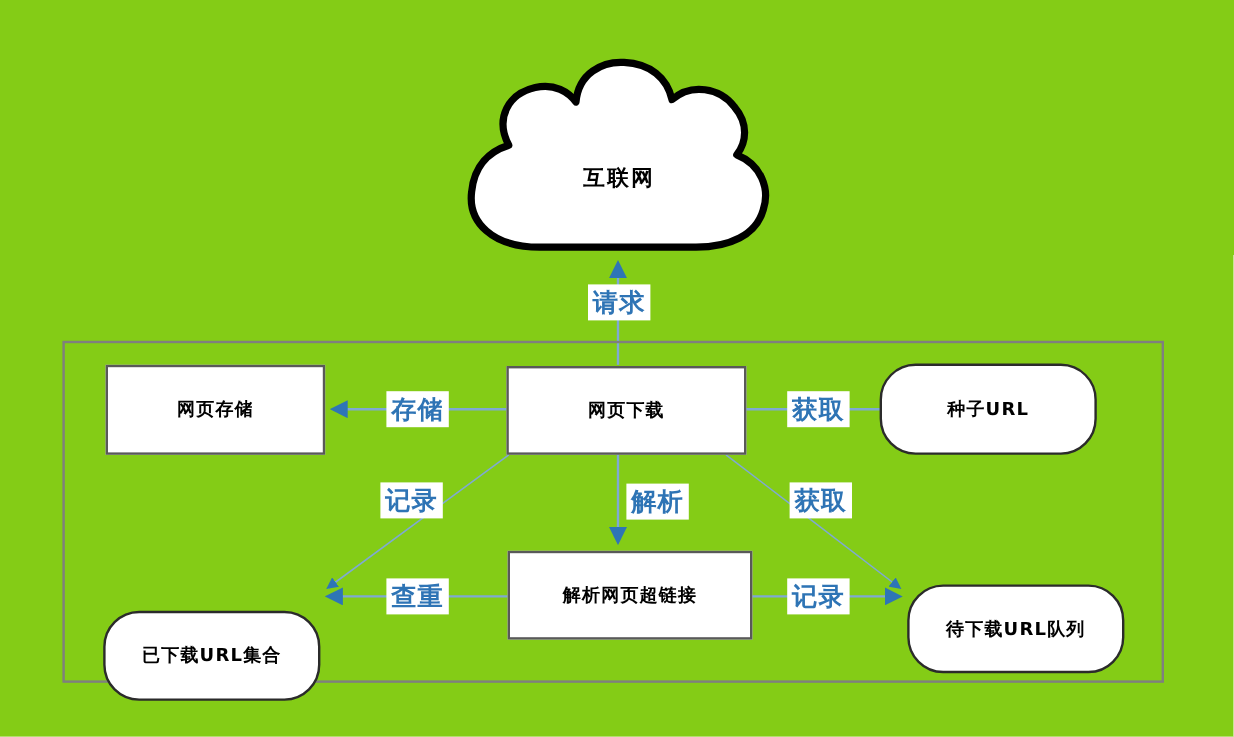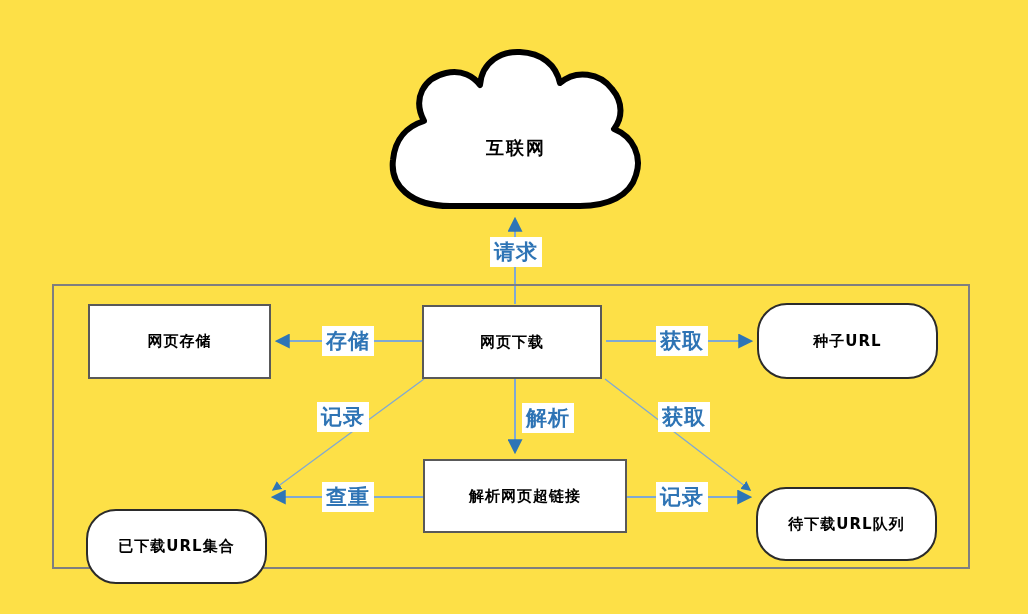--- a/index.html
+++ b/index.html
@@ -5,21 +5,21 @@
   html, body {
     margin: 0;
     padding: 0;
     background: #ffffff;
     font-family: "DejaVu Sans", "Liberation Sans", sans-serif;
   }
   #stage {
     position: relative;
     width: 1028px;
     height: 614px;
-    background: #fde047;
+    background: #84cc16;
     overflow: hidden;
   }
   #wires {
     position: absolute;
     left: 0; top: 0;
     width: 1028px;
     height: 614px;
   }
   .node {
     position: absolute;
@@ -114,23 +114,23 @@
 
     <line x1="607" y1="497" x2="750" y2="497" stroke="#7FA9D4" stroke-width="2" marker-end="url(#arrow)"></line>
   </svg>
 
   <div class="cloud-label" style="left:516px; top:148px;">互联网</div>
 
   <div class="container-frame"></div>
 
   <div class="node rect-node" style="left:88px; top:304px; width:183px; height:75px;">网页存储</div>
 
-  <div class="node rect-node" style="left:422px; top:305px; width:180px; height:74px;">网页下载</div>
+  <div class="node rect-node" style="left:422px; top:305px; width:200px; height:74px;">网页下载</div>
 
-  <div class="node round-node" style="left:757px; top:303px; width:181px; height:76px;">种子URL</div>
+  <div class="node round-node" style="left:733px; top:303px; width:181px; height:76px;">种子URL</div>
 
   <div class="node round-node" style="left:86px; top:462px; width:181px; height:75px;margin-top:47px;">已下载URL集合</div>
 
   <div class="node rect-node" style="left:423px; top:459px; width:204px; height:74px;">解析网页超链接</div>
 
   <div class="node round-node" style="left:756px; top:459px; width:181px; height:74px;margin-top:28px;">待下载URL队列</div>
 
   <div class="edge-label" style="left:516px; top:252px;">请求</div>
 
   <div class="edge-label" style="left:348px; top:341px;">存储</div>

